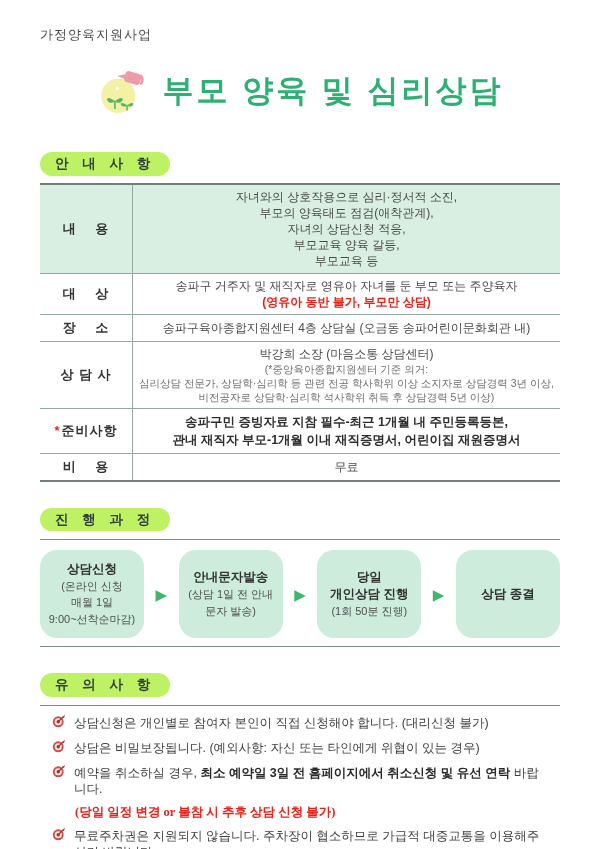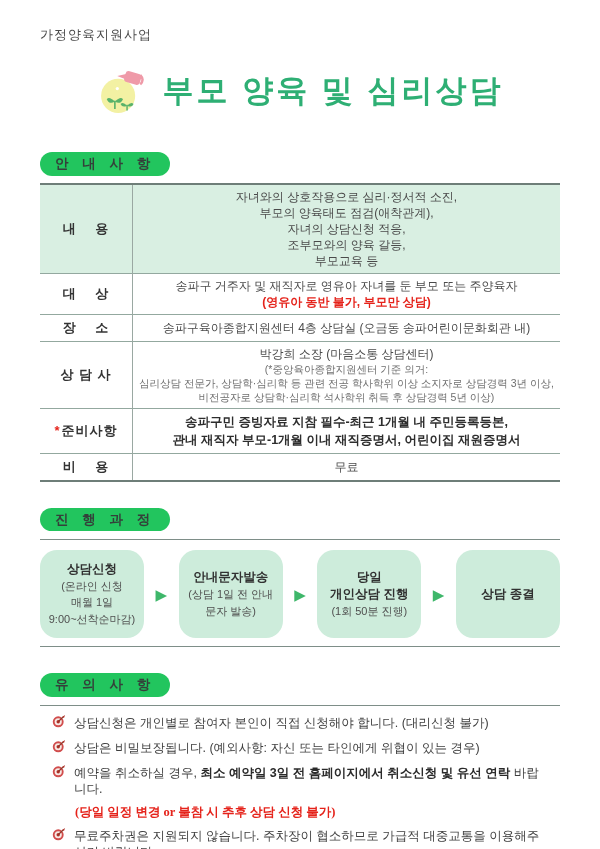--- a/index.html
+++ b/index.html
@@ -6,21 +6,21 @@
   .page{
     width:600px;height:849px;position:relative;background:#ffffff;
     font-family:"Liberation Sans","DejaVu Sans",sans-serif;color:#3e3e3e;
     overflow:hidden;
   }
   .content{padding:0 40px;}
   .program-label{padding-top:26px;font-size:13px;color:#4a4a4a;letter-spacing:1px;}
   .title-row{display:flex;justify-content:center;align-items:center;gap:14px;margin-top:16px;height:62px;}
   .title-text{font-size:31px;font-weight:bold;color:#2eaf74;letter-spacing:3px;}
   .badge{
-    display:inline-block;background:#22c55e;color:#34403a;font-weight:bold;
+    display:inline-block;background:#bef264;color:#34403a;font-weight:bold;
     font-size:13.5px;line-height:1;padding:5px 15px;border-radius:13px;letter-spacing:5px;
   }
   .badge-wrap{margin-top:26px;}
   .badge-wrap.first{margin-top:30px;}
   .hr{border:none;border-top:1.5px solid #7e8e88;margin:8px 0 0 0;}
 
   
   .info-table{
     width:100%;border-collapse:collapse;table-layout:fixed;margin-top:7px;
     border-top:2px solid #6e7e78;border-bottom:2px solid #6e7e78;
@@ -90,21 +90,21 @@
     </div>
 
     <table class="info-table">
       <tbody id="info-rows">
           <tr class="row-mint">
             <th>내    용</th>
             <td>
               <div class="line normal">자녀와의 상호작용으로 심리·정서적 소진,</div>
               <div class="line normal">부모의 양육태도 점검(애착관계),</div>
               <div class="line normal">자녀의 상담신청 적응,</div>
-              <div class="line normal">조부모와의 양육 갈등,</div>
+              <div class="line normal">부모교육 양육 갈등,</div>
               <div class="line normal">부모교육 등</div>
             </td>
           </tr>
           <tr>
             <th>대    상</th>
             <td>
               <div class="line normal">송파구 거주자 및 재직자로 영유아 자녀를 둔 부모 또는 주양육자</div>
               <div class="line red">(영유아 동반 불가, 부모만 상담)</div>
             </td>
           </tr>

